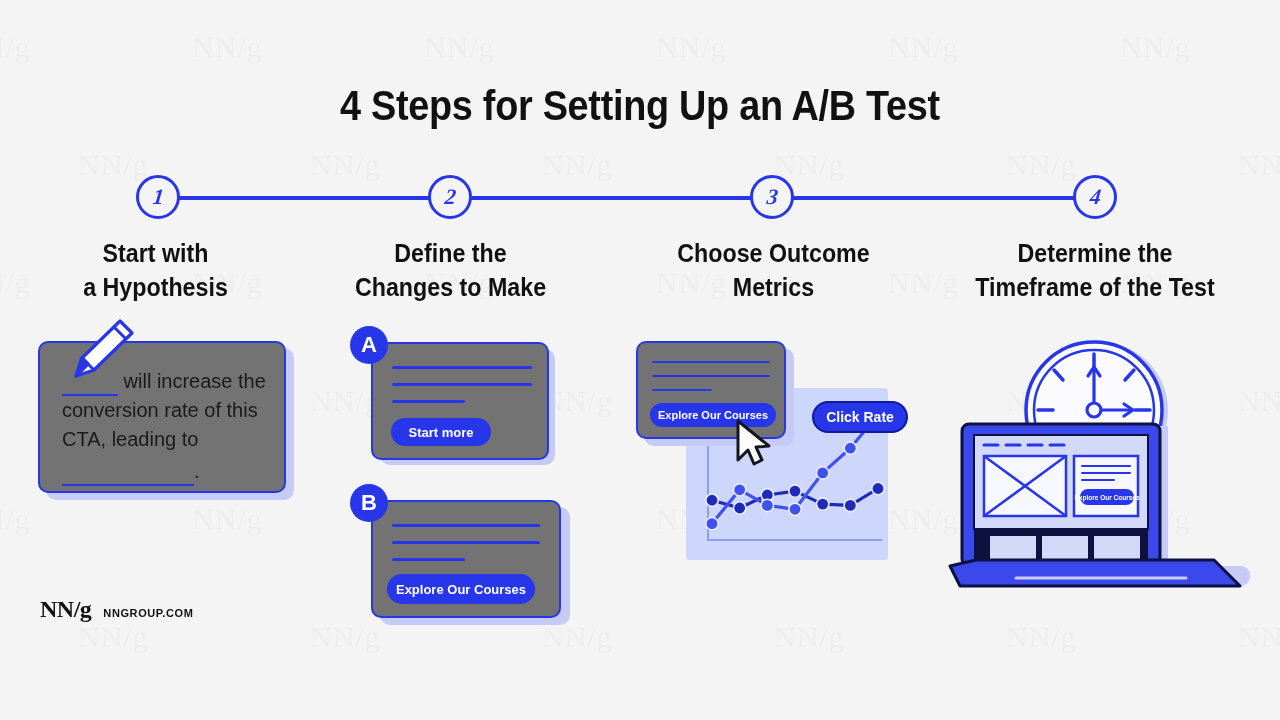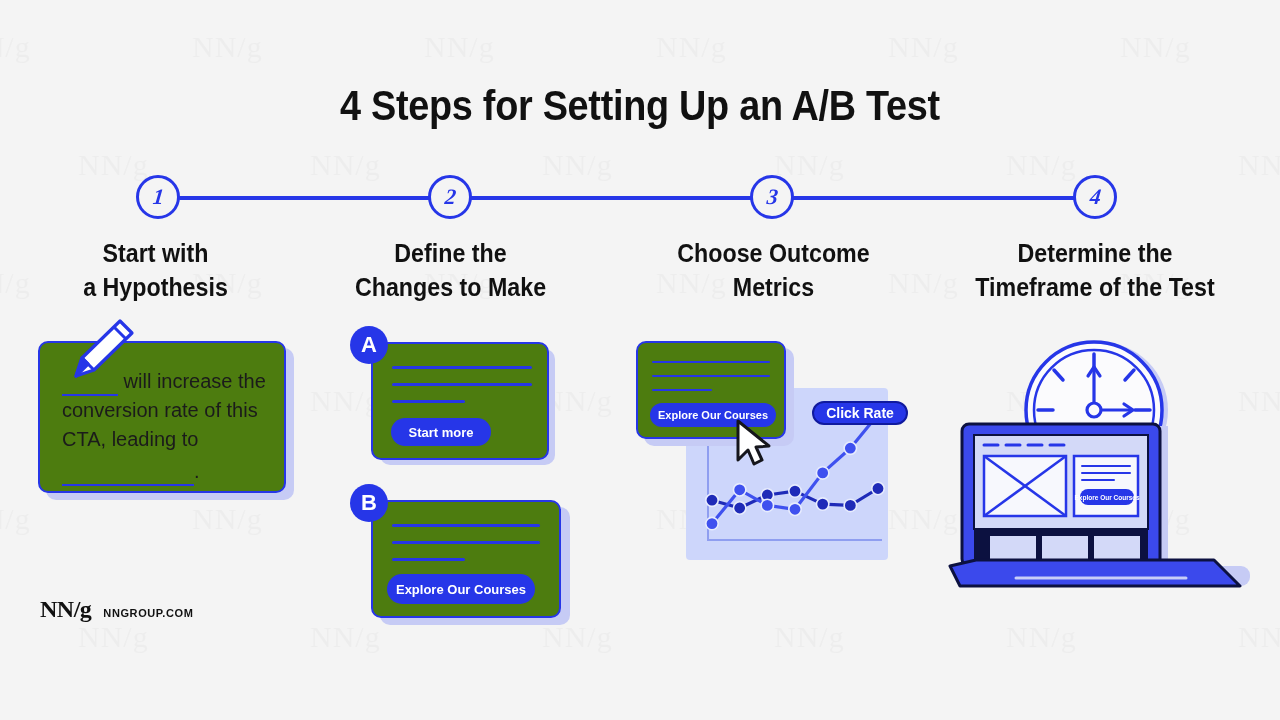--- a/index.html
+++ b/index.html
@@ -51,21 +51,21 @@
   }
   
   .col-head {
     position:absolute; z-index:5; text-align:center;
     font-family:"Liberation Sans Narrow","Liberation Sans",sans-serif;
     font-weight:bold; font-size:25px; line-height:1.34; color:#111;
     transform:scaleX(.93);
   }
   
   .panel {
-    position:absolute; background:#4d7c0f;
+    position:absolute; background:#737373;
     border:2.5px solid #2636e8; border-radius:10px;
   }
   .panel-shadow {
     position:absolute; background:#c6cbf5; border-radius:10px; z-index:1;
   }
   .rule { position:absolute; height:2.5px; background:#2636e8; border-radius:2px; }
   .pill {
     position:absolute; background:#2636e8; color:#fff;
     border-radius:999px; display:flex; align-items:center; justify-content:center;
     font-family:"Liberation Sans Narrow","Liberation Sans",sans-serif;
@@ -252,21 +252,21 @@
       <circle cx="26" cy="135.6" r="6.2" fill="#3f51ef" stroke="#e7ecfd" stroke-width="1.6"></circle>
       <circle cx="53.666666666666664" cy="101.8" r="6.2" fill="#3f51ef" stroke="#e7ecfd" stroke-width="1.6"></circle>
       <circle cx="81.33333333333333" cy="117.4" r="6.2" fill="#3f51ef" stroke="#e7ecfd" stroke-width="1.6"></circle>
       <circle cx="109" cy="121.3" r="6.2" fill="#3f51ef" stroke="#e7ecfd" stroke-width="1.6"></circle>
       <circle cx="136.66666666666666" cy="84.9" r="6.2" fill="#3f51ef" stroke="#e7ecfd" stroke-width="1.6"></circle>
       <circle cx="164.33333333333334" cy="60.2" r="6.2" fill="#3f51ef" stroke="#e7ecfd" stroke-width="1.6"></circle>
       <circle cx="192" cy="26.39999999999999" r="6.2" fill="#3f51ef" stroke="#e7ecfd" stroke-width="1.6"></circle>
     </g>
 </svg>
 
-<div class="pill" style="left:812px; top:401px; width:96px; height:24px; font-size:14px; z-index:4; border:2px solid #101a9e">
+<div class="pill" style="left:812px; top:401px; width:96px; height:32px; font-size:14px; z-index:4; border:2px solid #101a9e">
   <span>Click Rate</span>
 </div>
 
 <div class="panel-shadow" style="left:644px; top:348px; width:150px; height:98px; z-index:3"></div>
 <div class="panel" style="left:636px; top:341px; width:150px; height:98px; z-index:4">
   <div class="rule" style="left:14px; top:18px; width:118px; height:2px"></div>
   <div class="rule" style="left:14px; top:32px; width:118px; height:2px"></div>
   <div class="rule" style="left:14px; top:46px; width:60px;  height:2px"></div>
   <div class="pill" style="left:12px; top:60px; width:126px; height:24px; font-size:11px">
     <span>Explore Our Courses</span>

